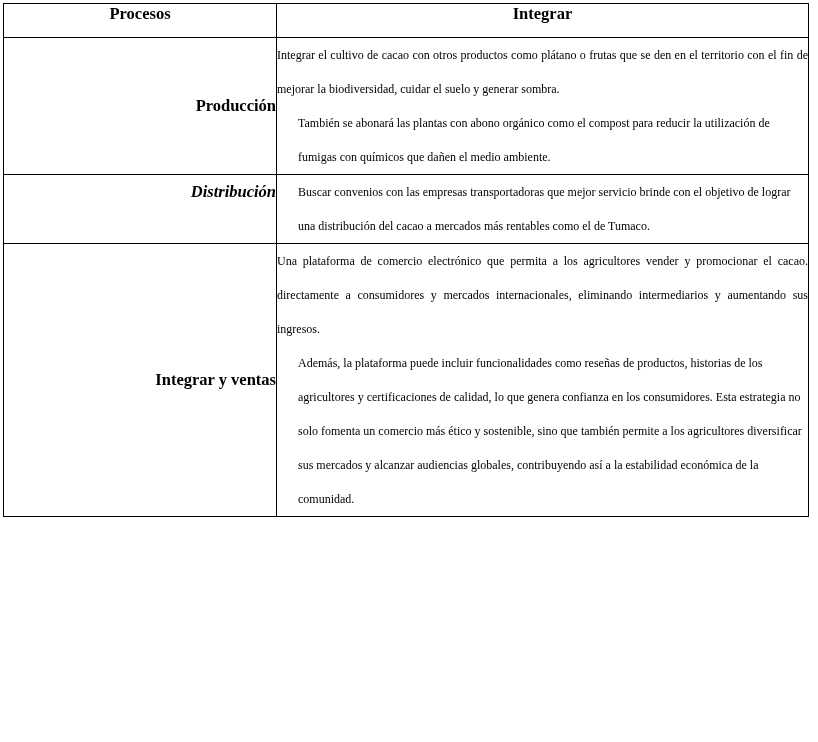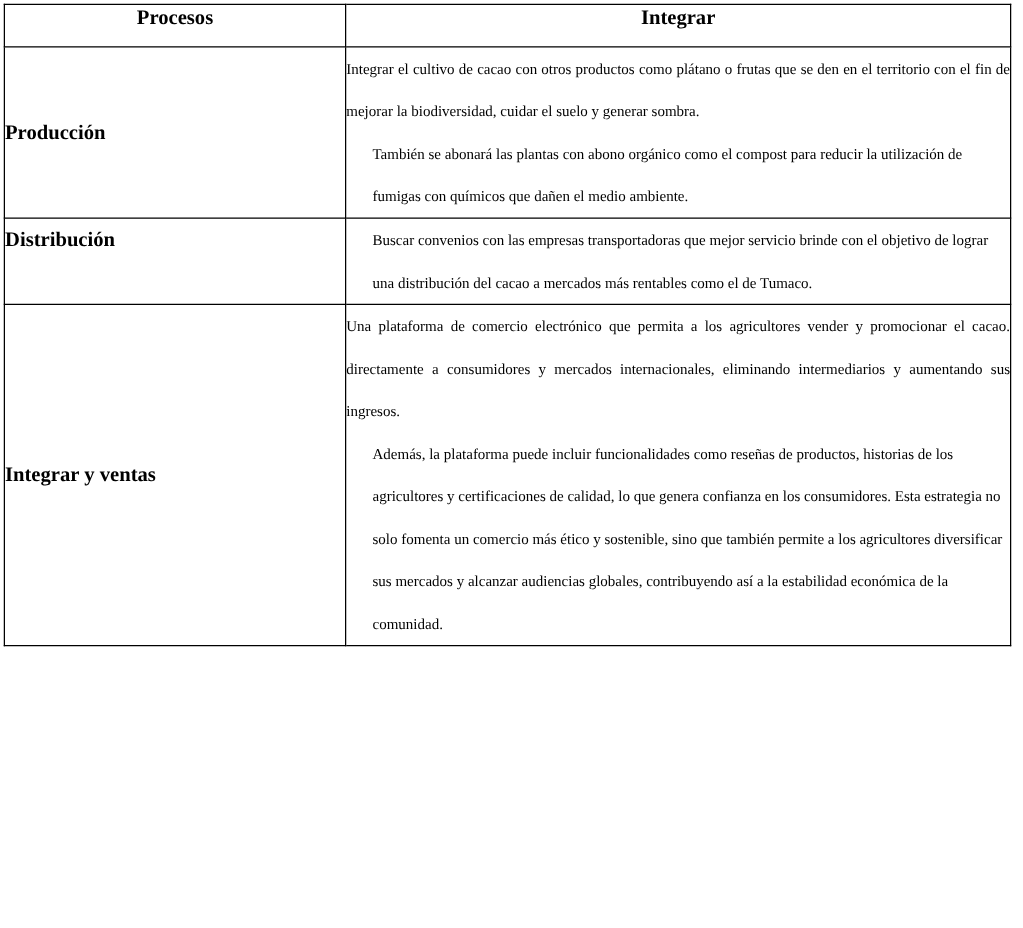--- a/index.html
+++ b/index.html
@@ -41,29 +41,30 @@
     font-weight: bold;
     font-size: 16.5px;
     text-align: center;
     vertical-align: top;
     padding-top: 7px;
     box-sizing: border-box;
   }
 
   
   td.proceso-cell {
-    text-align: left;
+    text-align: right;
     font-weight: bold;
     font-size: 16.5px;
     box-sizing: border-box;
   }
   td.proceso-cell.v-middle { vertical-align: middle; }
   td.proceso-cell.v-top {
     vertical-align: top;
     padding-top: 7px;
+    font-style: italic;
   }
 
   
   td.detalle-cell {
     padding: 9px 11px 9px 11px;
     box-sizing: border-box;
     vertical-align: top;
   }
   td.detalle-cell p {
     margin: 0;

